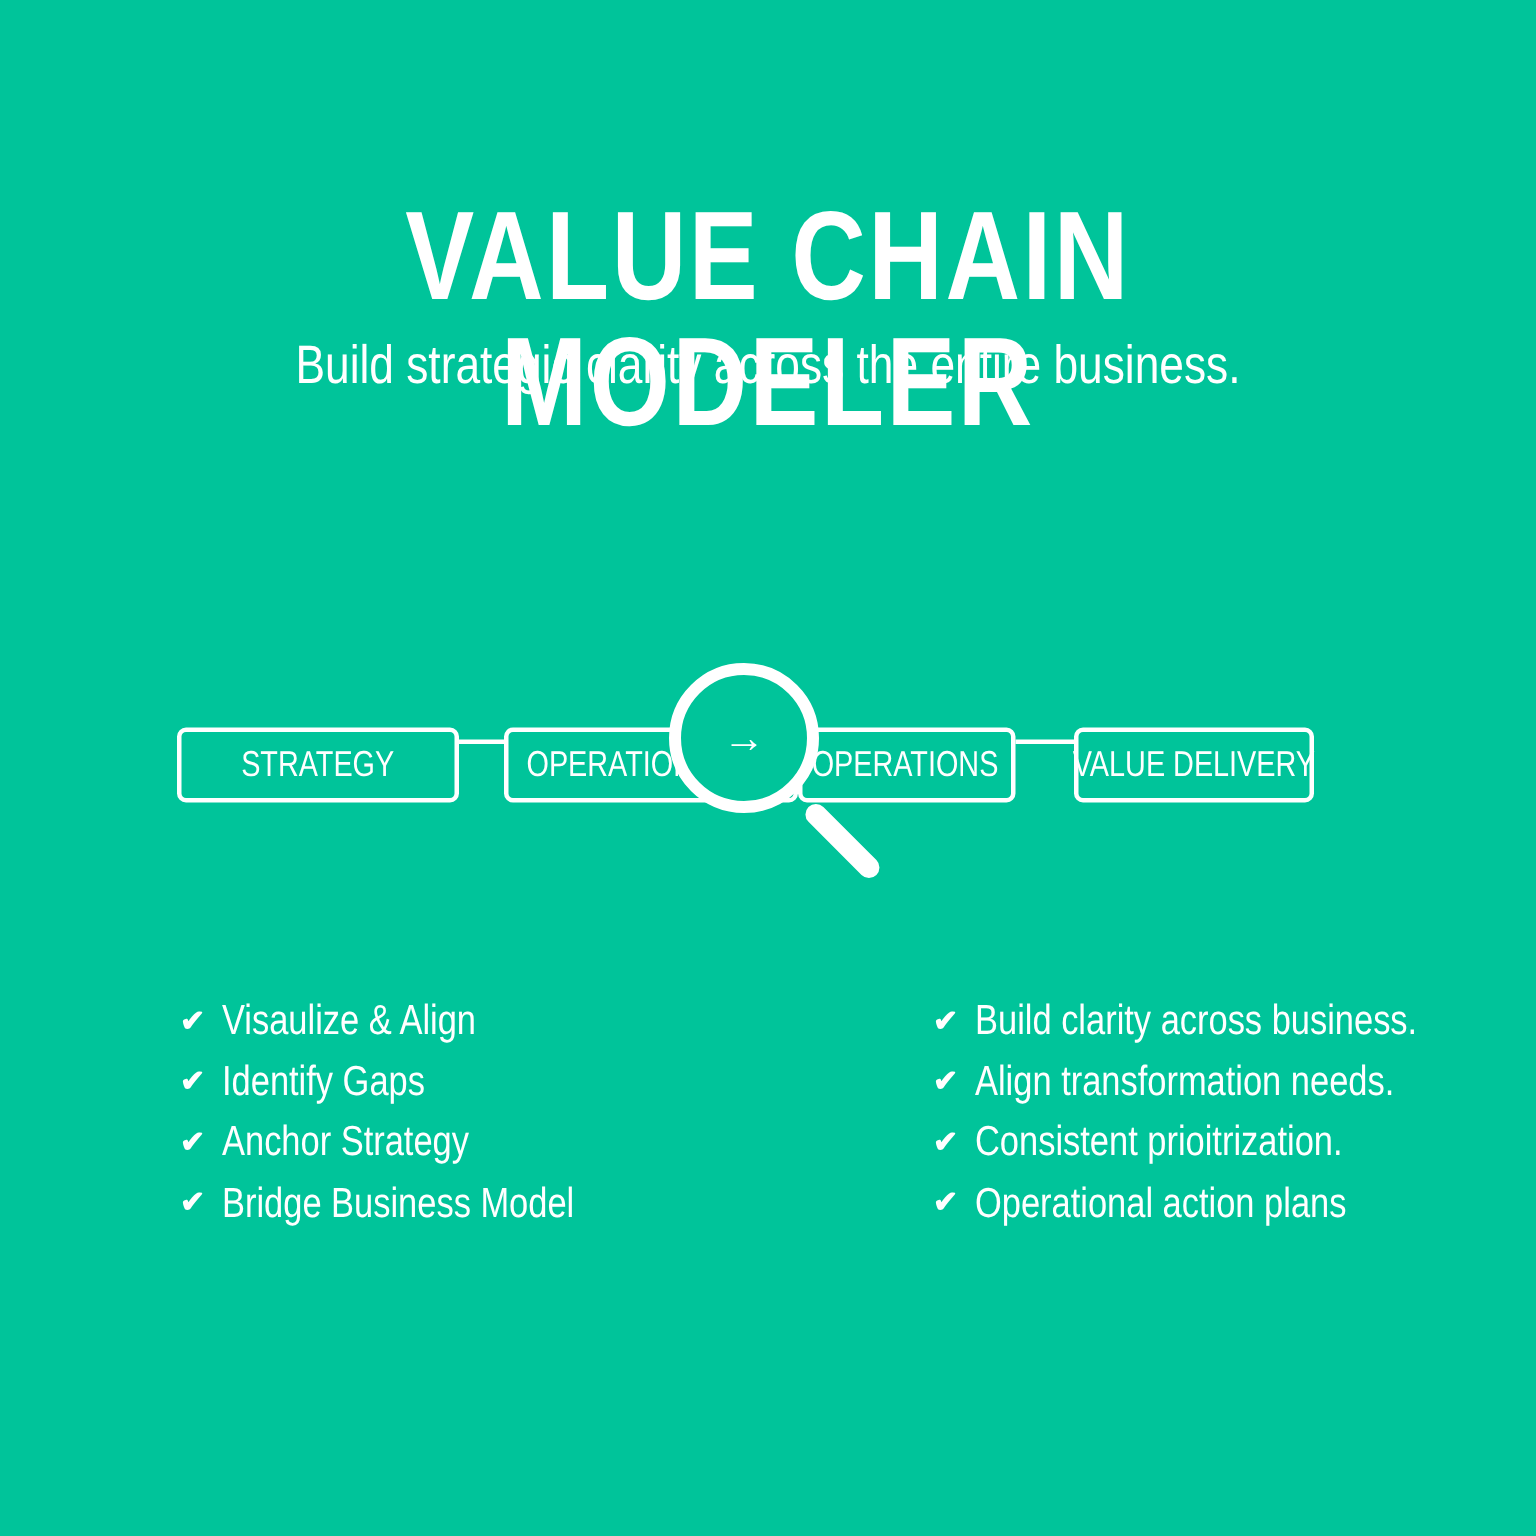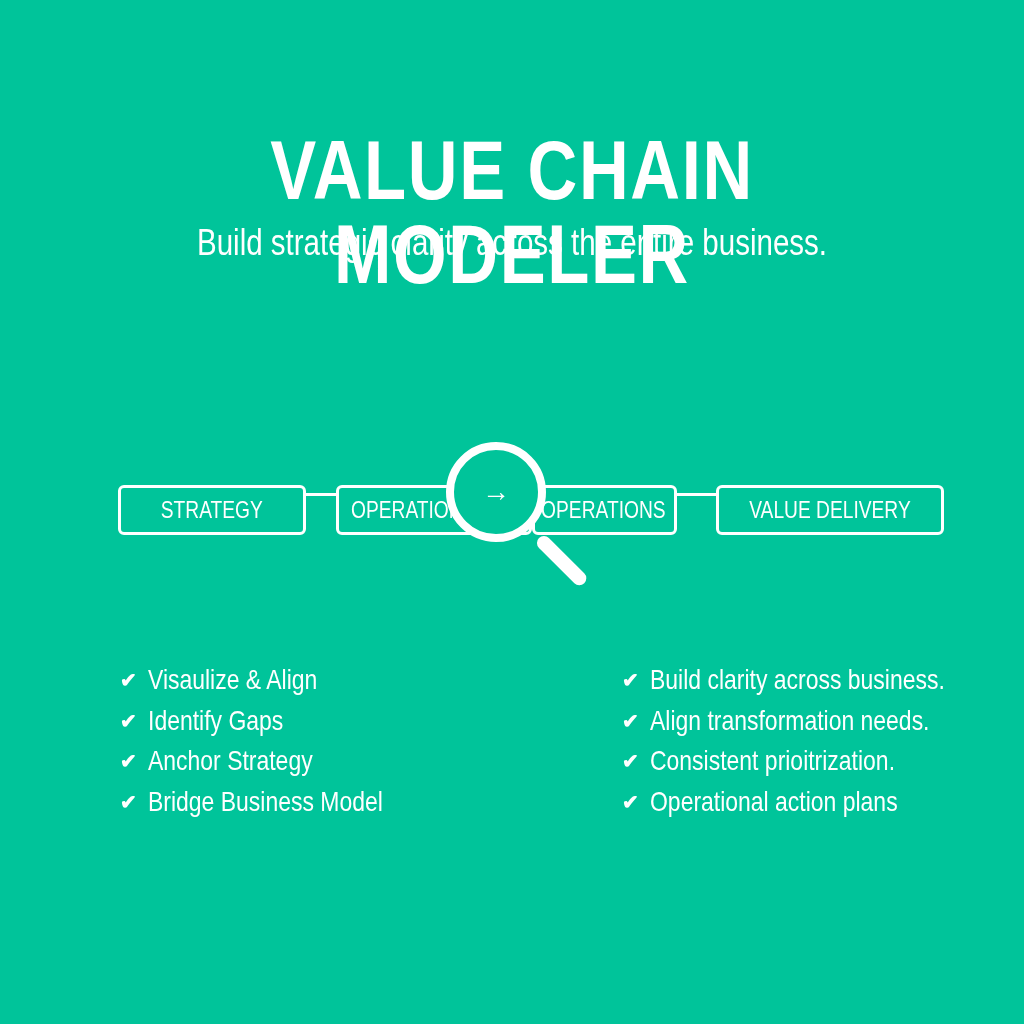--- a/index.html
+++ b/index.html
@@ -59,21 +59,21 @@
     <span>STRATEGY</span>
   </div>
   <div class="connector" style="left:306px;width:30px;"></div>
   <div class="box" style="left:336px;width:196px;justify-content:flex-start;padding-left:12px;">
     <span style="transform-origin:left center;">OPERATIONS</span>
   </div>
   <div class="box" style="left:532px;width:145px;justify-content:flex-end;padding-right:8px;">
     <span style="transform-origin:right center;">OPERATIONS</span>
   </div>
   <div class="connector" style="left:677px;width:40px;"></div>
-  <div class="box" style="left:716px;width:228px;">
+  <div class="box" style="left:716px;width:160px;">
     <span>VALUE DELIVERY</span>
   </div>
 
   <div class="handle"></div>
   <div class="lens">
     <div class="lens-text">→</div>
   </div>
 </div>
 
 <ul class="list" style="left:120px;">

